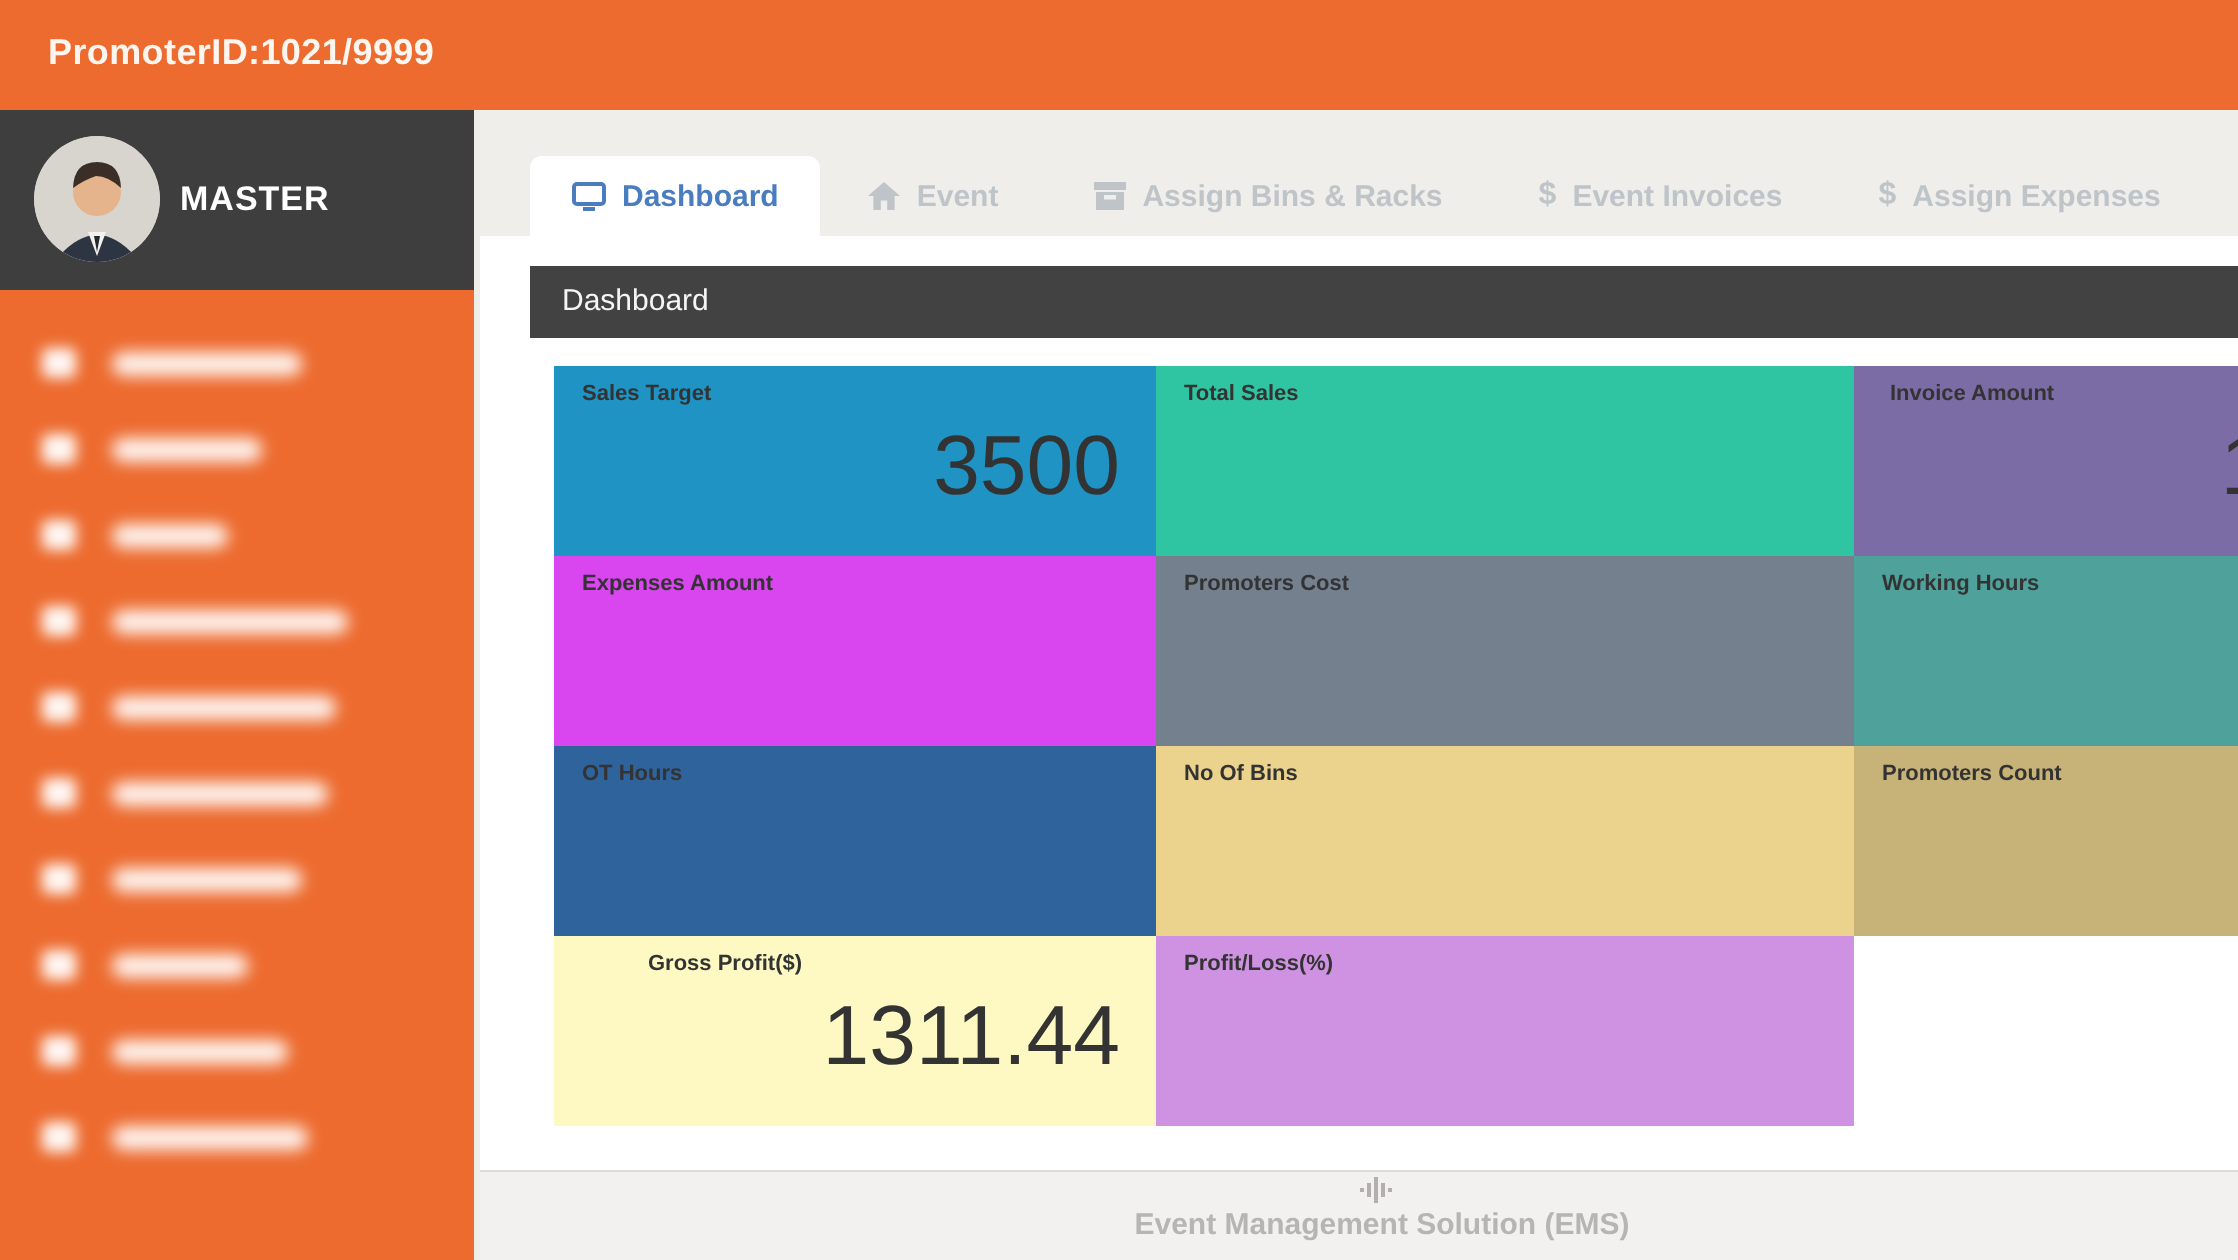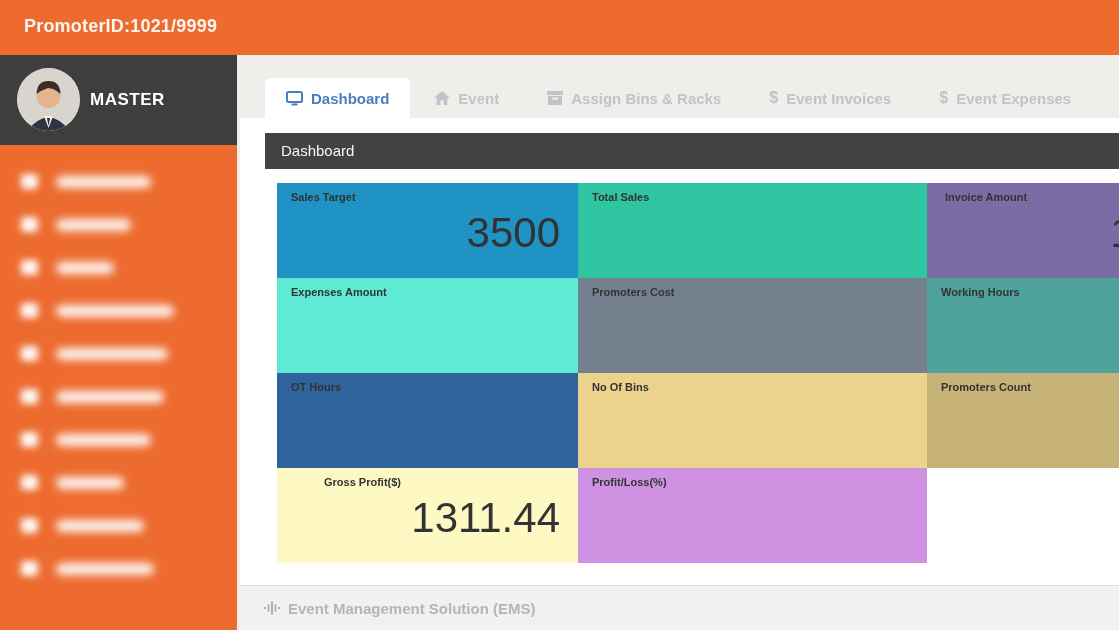--- a/index.html
+++ b/index.html
@@ -35,21 +35,21 @@
   .content-card { position:absolute; left:3px; top:63px; width:879px; height:467px; background:#FFFFFF; }
 
   .panel { position:absolute; left:25px; top:15px; width:1024px; }
   .panel-header { height:36px; background:#424242; color:#F5F5F5; font-size:15px; line-height:36px; padding-left:16px; }
   .panel-body { background:#FFFFFF; padding:14px 12px 12px 12px; }
   .tile-grid { display:grid; grid-template-columns:301px 349px 350px; grid-auto-rows:95px; }
   .tile { position:relative; padding:8px 14px; overflow:hidden; }
   .tile-label { font-size:11px; font-weight:bold; color:#333333; }
   .tile-value { position:absolute; right:18px; top:50%; transform:translateY(-46%); font-size:42px; font-weight:normal; color:#333333; }
 
-  .footer { position:absolute; left:3px; bottom:0; width:879px; height:45px; background:#F2F1EF; border-top:1px solid #DEDCD9; display:flex; align-items:center; padding-left:23px; }
+  .footer { position:absolute; left:3px; bottom:0; width:879px; height:45px; background:#F2F1EF; border-top:1px solid #DEDCD9; display:flex; align-items:center; padding-left:23px;flex-direction:column; }
   .footer-icon { display:flex; align-items:center; margin-right:7px; color:#B2AFAC; }
   .footer-text { font-size:15px; font-weight:bold; color:#B7B5B2; }
 </style>
 </head>
 <body>
 
 <div class="screen">
 
   <div class="topbar">
     <div class="topbar-title">PromoterID:1021/9999</div>
@@ -143,21 +143,21 @@
         <div class="tab">
           <span class="t-icon">
             <span class="dollar">$</span>
           </span>
           <span>Event Invoices</span>
         </div>
         <div class="tab">
           <span class="t-icon">
             <span class="dollar">$</span>
           </span>
-          <span>Event Expenses</span>
+          <span>Assign Expenses</span>
         </div>
         <div class="tab"></div>
       </div>
 
     <div class="content-card">
       <div class="panel">
         <div class="panel-header">Dashboard</div>
         <div class="panel-body">
           <div class="tile-grid" id="tilegrid">
               <div class="tile" style="background: rgb(30, 147, 196);">
@@ -165,21 +165,21 @@
                 <div class="tile-value">3500</div>
               </div>
               <div class="tile" style="background: rgb(47, 197, 162);">
                 <div class="tile-label">Total Sales</div>
                 <div class="tile-value"></div>
               </div>
               <div class="tile" style="background: rgb(124, 108, 166); padding-left: 18px;">
                 <div class="tile-label">Invoice Amount</div>
                 <div class="tile-value">1311.44</div>
               </div>
-              <div class="tile" style="background: #5eead4;">
+              <div class="tile" style="background: #d946ef;">
                 <div class="tile-label">Expenses Amount</div>
                 <div class="tile-value"></div>
               </div>
               <div class="tile" style="background: rgb(117, 128, 143);">
                 <div class="tile-label">Promoters Cost</div>
                 <div class="tile-value"></div>
               </div>
               <div class="tile" style="background: rgb(78, 162, 155);">
                 <div class="tile-label">Working Hours</div>
                 <div class="tile-value"></div>

